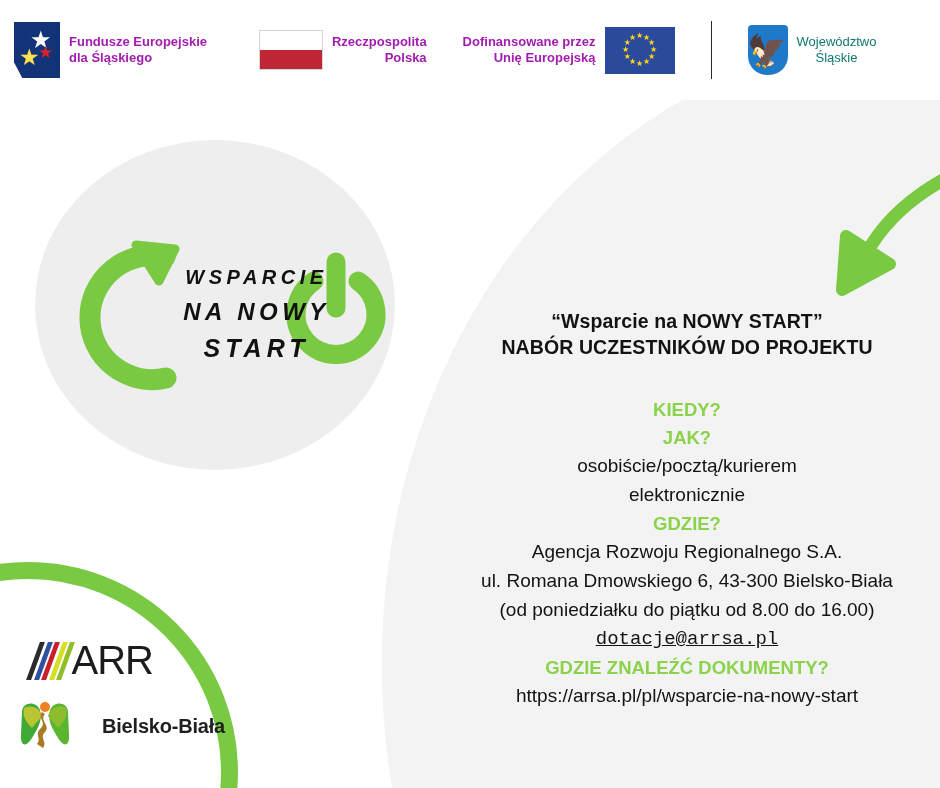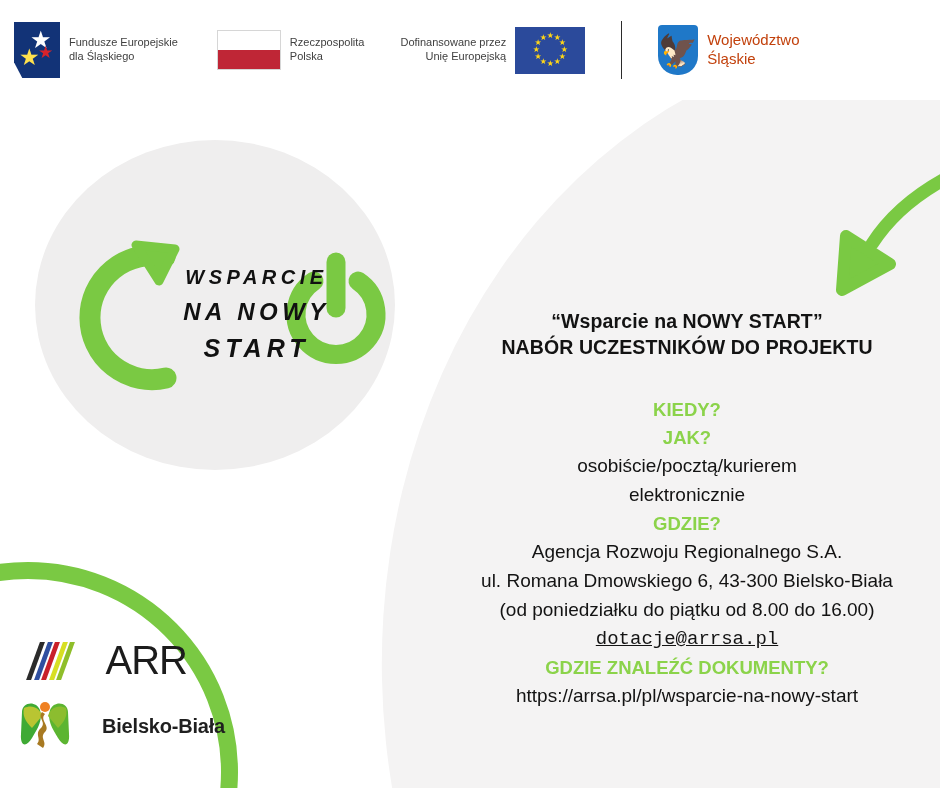--- a/index.html
+++ b/index.html
@@ -68,27 +68,27 @@
     align-items: center;
     background: #ffffff;
     z-index: 6;
   }
   .logo-block {
     display: flex;
     align-items: center;
     gap: 9px;
   }
   .logo-caption {
-    font-size: 11px;
+    font-size: 13px;
     line-height: 1.25;
-    color: #404040;
-    font-weight: 400;
+    color: #a21caf;
+    font-weight: 700;
     white-space: pre-line;
   }
-  .logo-caption.navy { color: #c2410c; font-weight: 400; font-size: 15px; }
+  .logo-caption.navy { color: #0f766e; font-weight: 400; font-size: 13px; text-align: center; }
   .logo-caption.right-align { text-align: right; }
 
   
   .ef-mark {
     width: 46px;
     height: 56px;
     background: #123377;
     position: relative;
     clip-path: polygon(0 0, 100% 0, 100% 100%, 18% 100%, 0 72%);
     overflow: hidden;
@@ -226,21 +226,20 @@
   }
 
   
   .arr-logo {
     position: absolute;
     left: 33px;
     top: 640px;
     display: flex;
     align-items: center;
     z-index: 5;
-    gap: 34px;
   }
   .arr-slashes {
     display: flex;
     height: 40px;
     align-items: flex-end;
     margin-right: 1px;
   }
   .arr-slash {
     width: 5px;
     height: 38px;
@@ -293,21 +292,21 @@
     <div class="logo-block" style="margin-left:14px;">
       <div class="ef-mark">
         <span class="st st-white">★</span>
         <span class="st st-yellow">★</span>
         <span class="st st-red">★</span>
       </div>
       <div class="logo-caption">Fundusze Europejskie
 dla Śląskiego</div>
     </div>
 
-    <div class="logo-block" style="margin-left:39px;">
+    <div class="logo-block" style="margin-left:52px;text-align:right;">
       <div class="pl-flag">
         <div class="pl-white"></div>
         <div class="pl-red"></div>
       </div>
       <div class="logo-caption">Rzeczpospolita
 Polska</div>
     </div>
 
     <div class="logo-block" style="margin-left:36px;">
       <div class="logo-caption right-align">Dofinansowane przez

